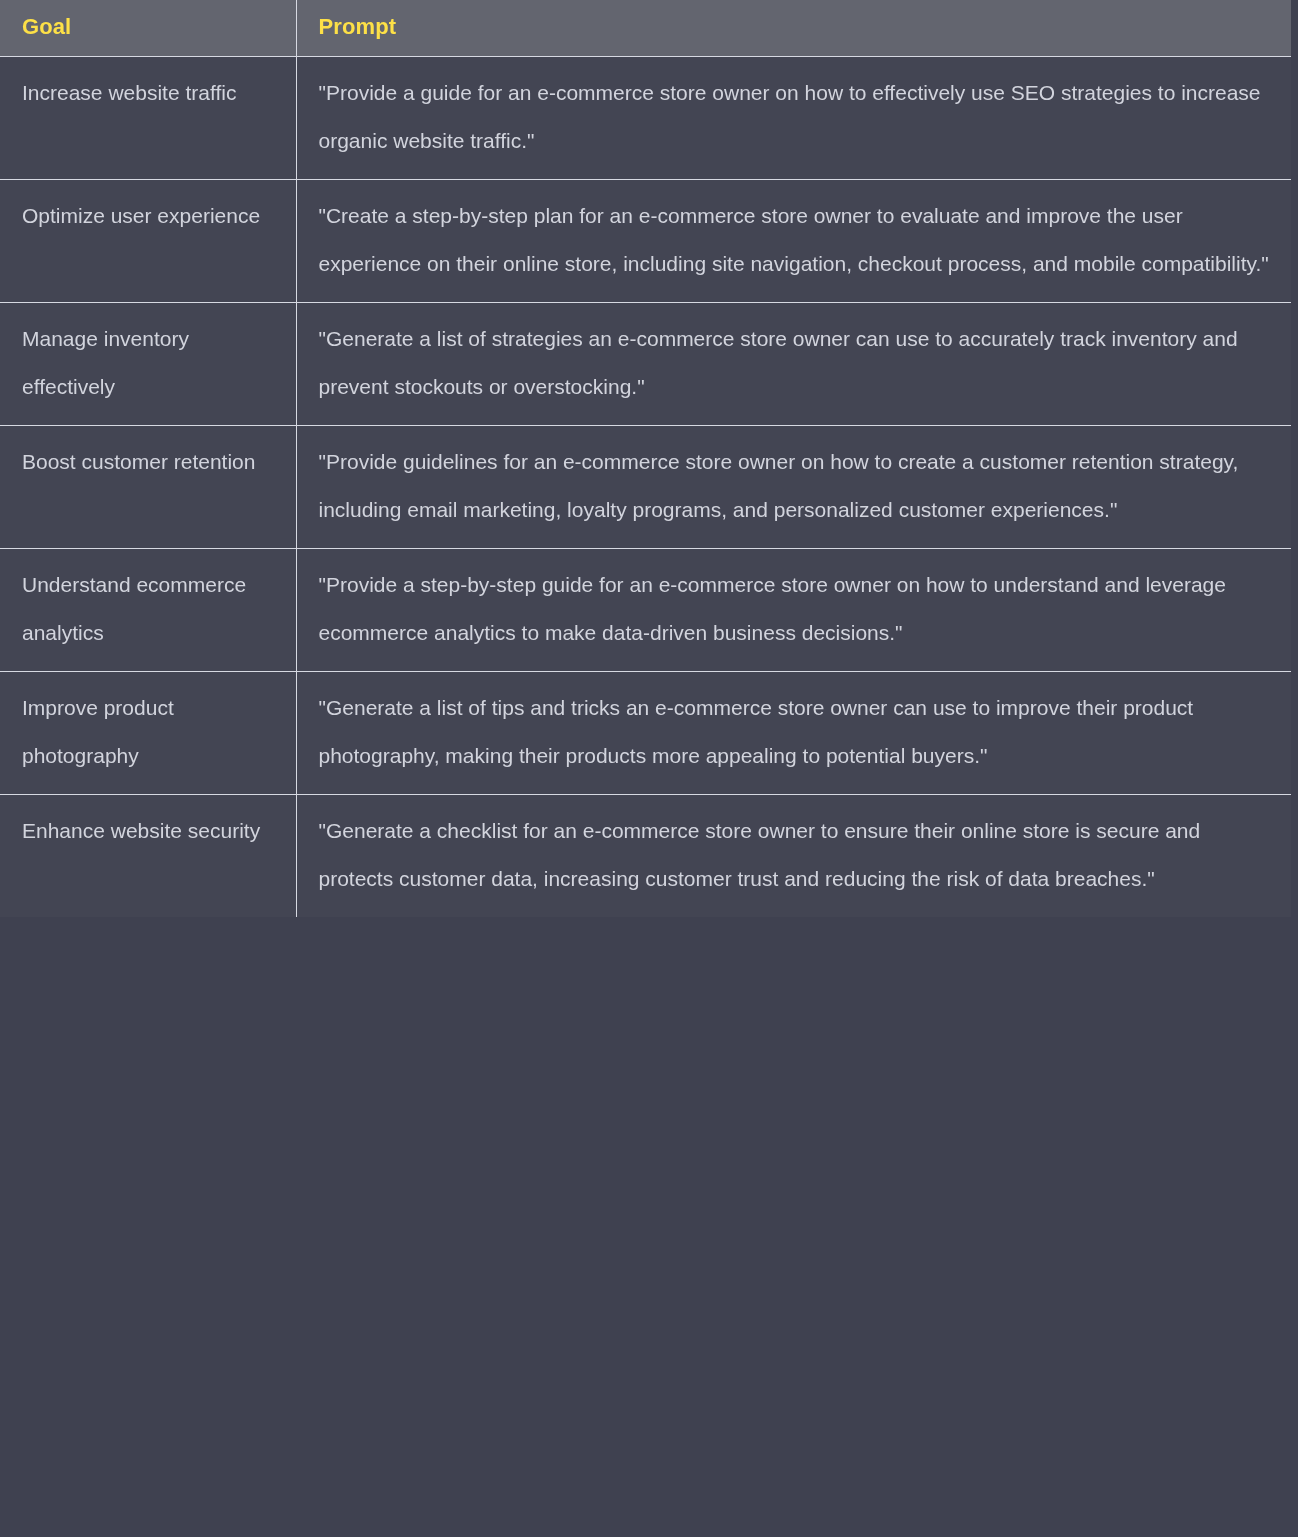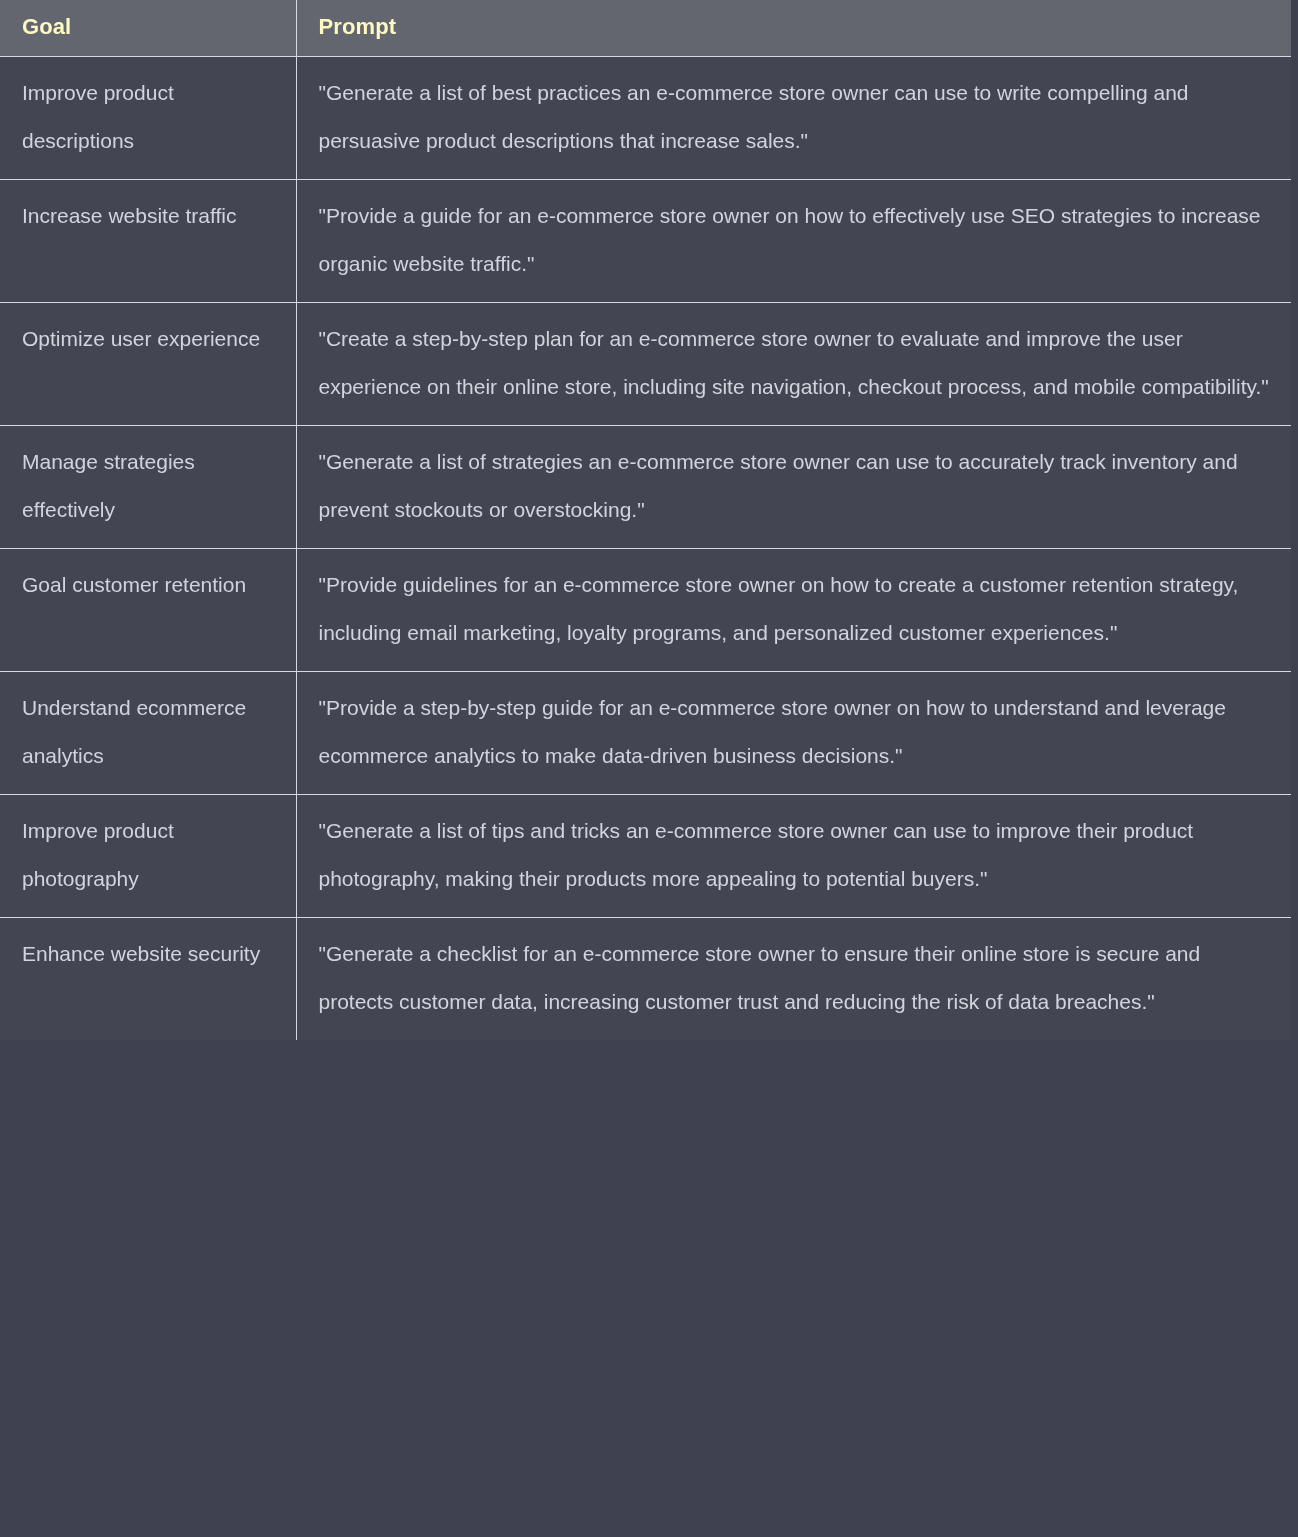--- a/index.html
+++ b/index.html
@@ -24,21 +24,21 @@
     background: #434553;
   }
   table.goal-prompt-table col.col-goal { width: 296px; }
   table.goal-prompt-table col.col-prompt { width: 995px; }
 
   thead tr.header-row {
     background: #63656f;
   }
   thead th {
     background: #63656f;
-    color: #fef9c3;
+    color: #fde047;
     font-size: 22px;
     font-weight: bold;
     text-align: left;
     padding: 14px 22px 16px 22px;
     border-right: 1.5px solid #d7d9e2;
     border-bottom: 1.5px solid #d7d9e2;
     vertical-align: middle;
     letter-spacing: 0.1px;
     height: 40px;
     box-sizing: border-box;
@@ -83,53 +83,45 @@
     </colgroup>
     <thead>
       <tr class="header-row">
         <th>Goal</th>
         <th class="last-col">Prompt</th>
       </tr>
     </thead>
     <tbody>
       <tr>
         <td>
-            <span class="cell-text">Improve product descriptions</span>
-          </td>
-        <td class="last-col">
-            <span class="cell-text">"Generate a list of best practices an e-commerce store owner can use to write compelling and persuasive product descriptions that increase sales."</span>
-          </td>
-      </tr>
-      <tr>
-        <td>
             <span class="cell-text">Increase website traffic</span>
           </td>
         <td class="last-col">
             <span class="cell-text">"Provide a guide for an e-commerce store owner on how to effectively use SEO strategies to increase organic website traffic."</span>
           </td>
       </tr>
       <tr>
         <td>
             <span class="cell-text">Optimize user experience</span>
           </td>
         <td class="last-col">
             <span class="cell-text">"Create a step-by-step plan for an e-commerce store owner to evaluate and improve the user experience on their online store, including site navigation, checkout process, and mobile compatibility."</span>
           </td>
       </tr>
       <tr>
         <td>
-            <span class="cell-text">Manage strategies effectively</span>
+            <span class="cell-text">Manage inventory effectively</span>
           </td>
         <td class="last-col">
             <span class="cell-text">"Generate a list of strategies an e-commerce store owner can use to accurately track inventory and prevent stockouts or overstocking."</span>
           </td>
       </tr>
       <tr>
         <td>
-            <span class="cell-text">Goal customer retention</span>
+            <span class="cell-text">Boost customer retention</span>
           </td>
         <td class="last-col">
             <span class="cell-text">"Provide guidelines for an e-commerce store owner on how to create a customer retention strategy, including email marketing, loyalty programs, and personalized customer experiences."</span>
           </td>
       </tr>
       <tr>
         <td>
             <span class="cell-text">Understand ecommerce analytics</span>
           </td>
         <td class="last-col">

